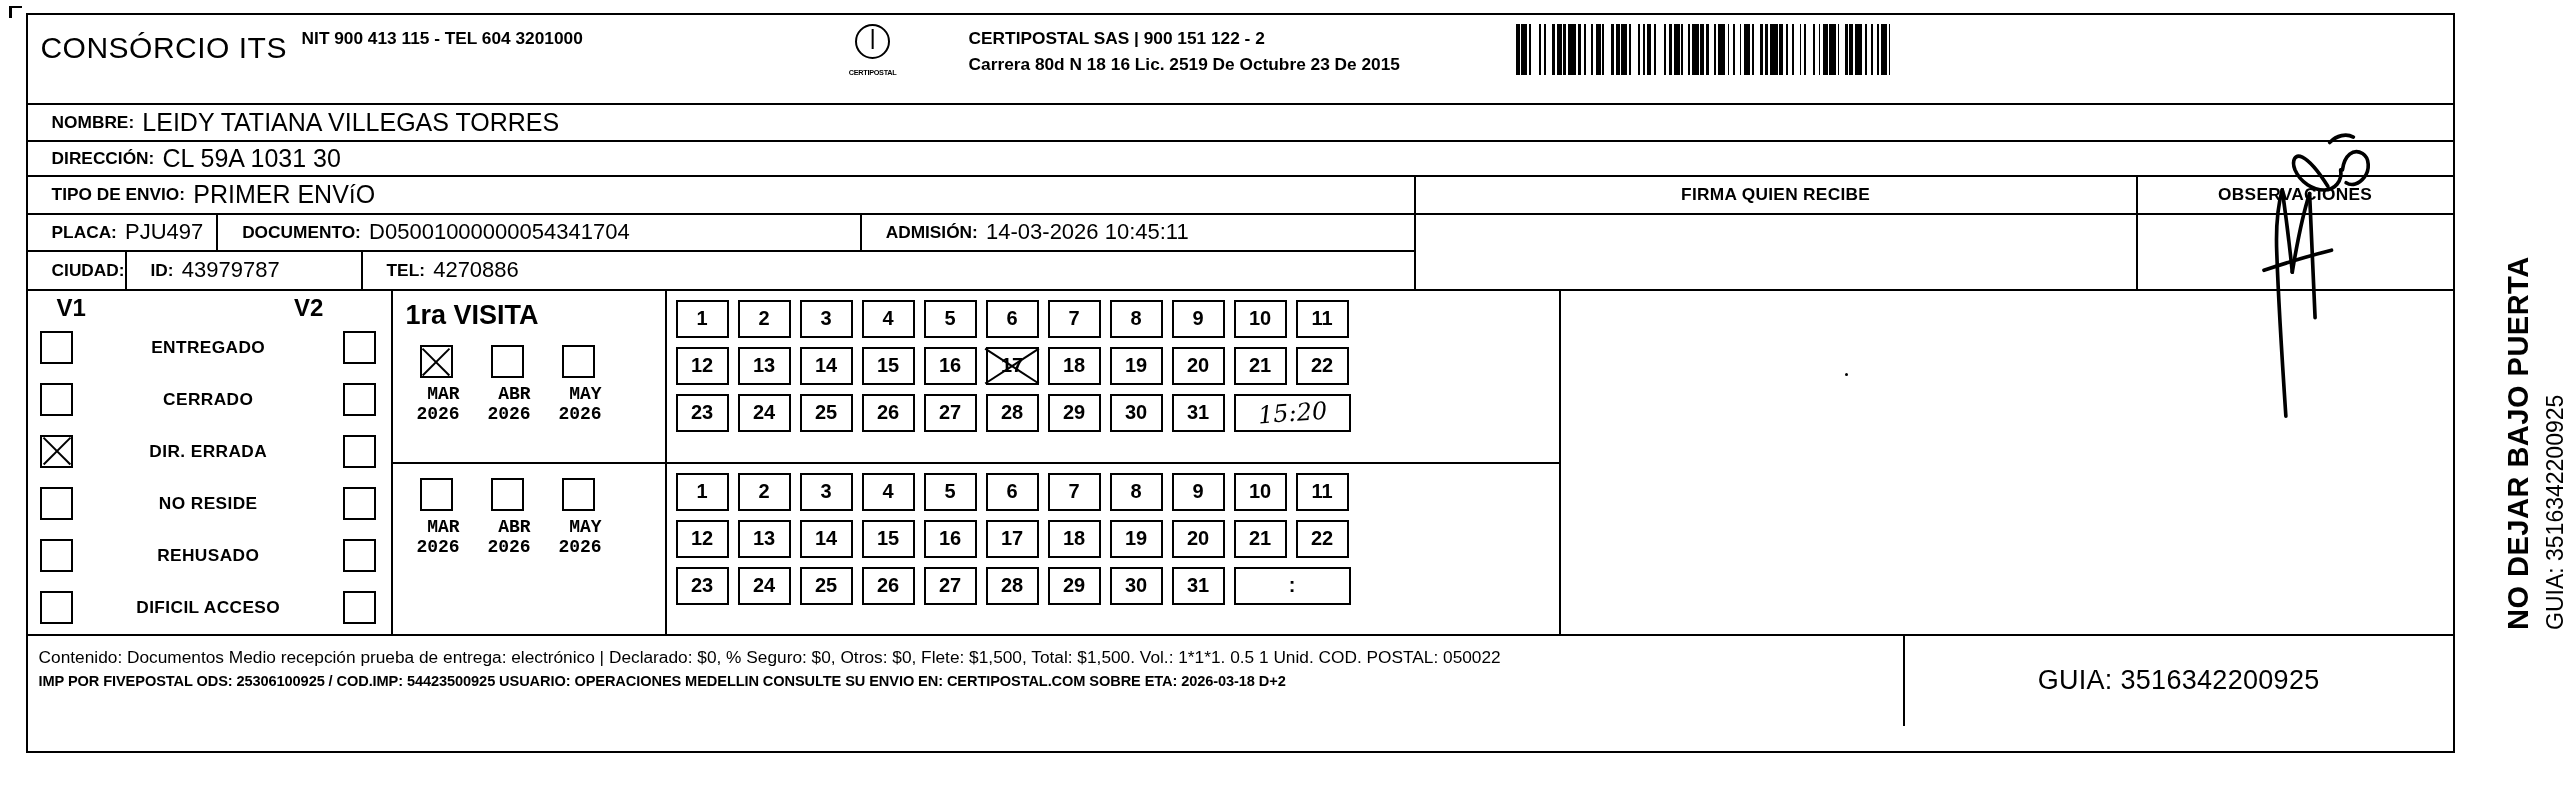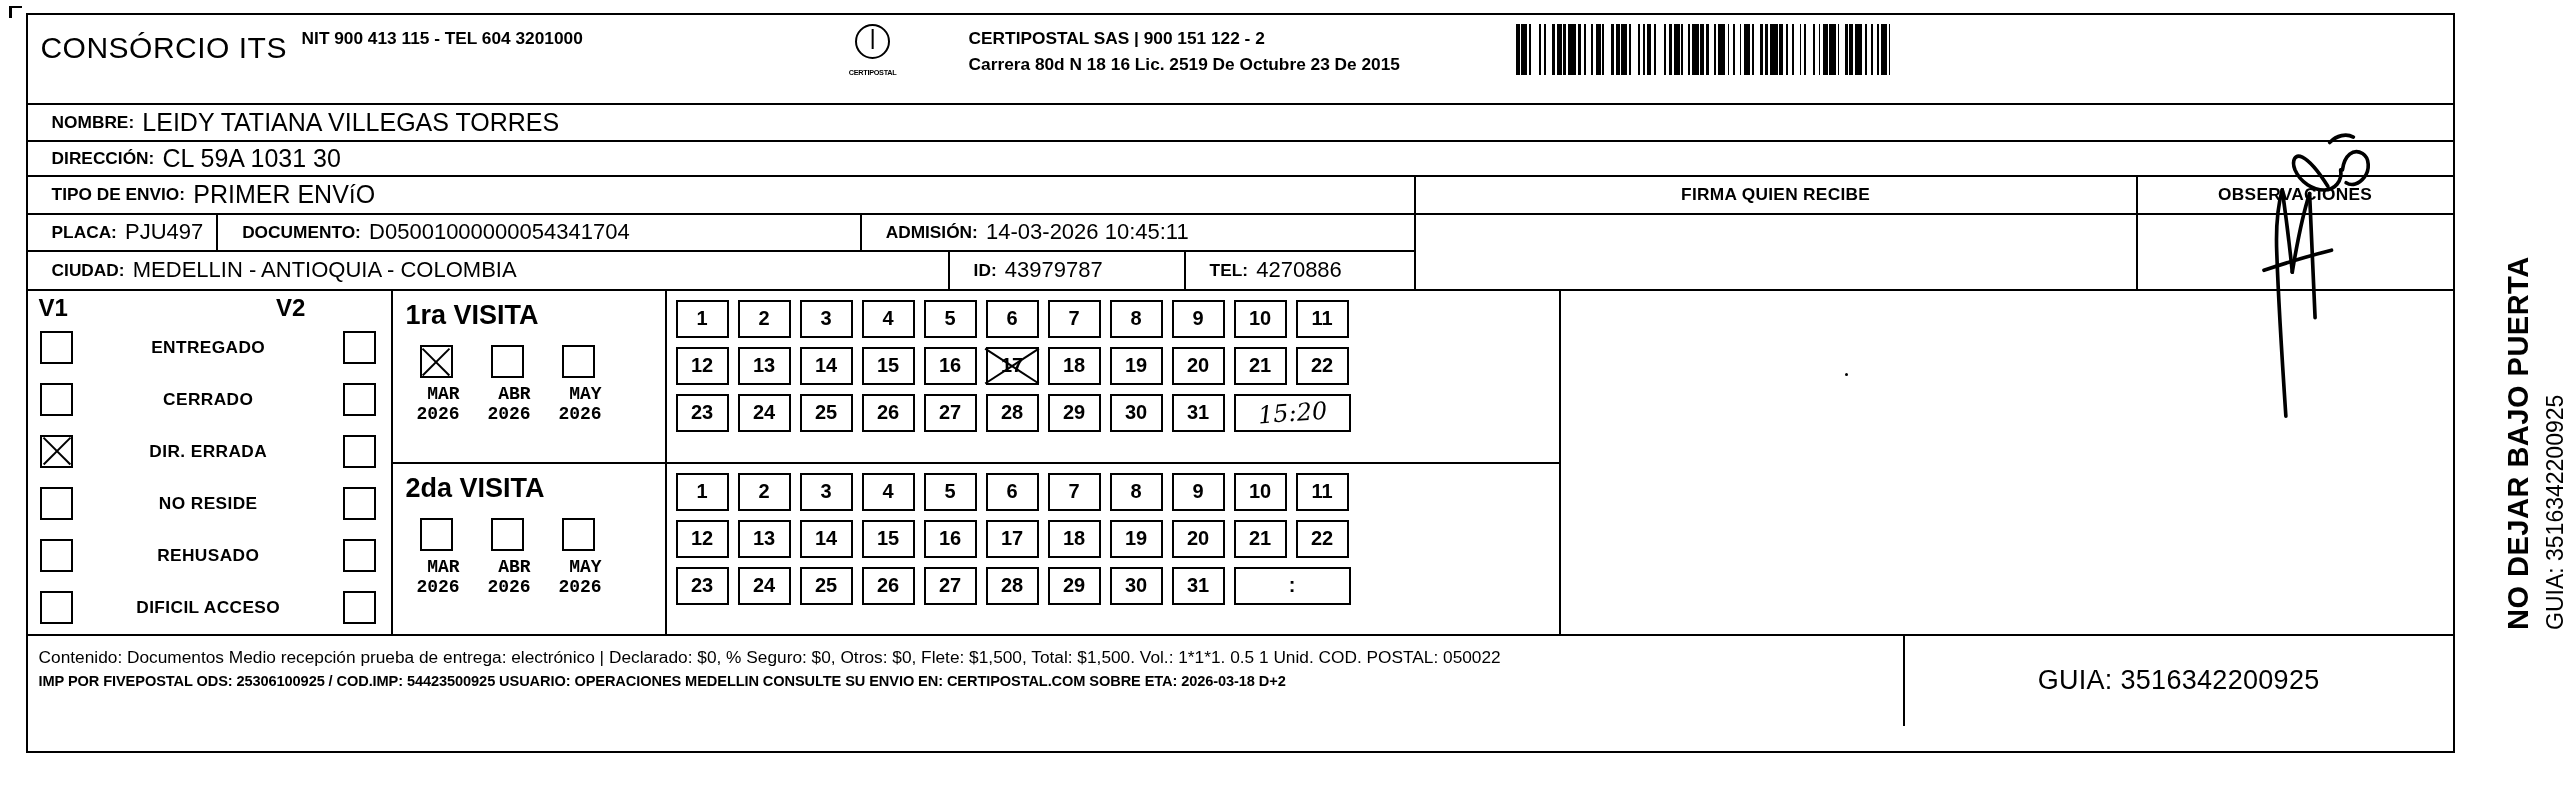--- a/index.html
+++ b/index.html
@@ -200,21 +200,21 @@
     box-sizing: border-box;
     border-right: 2.7px solid #000;
     padding: 3.7px 0 0 0;
   }
   .vhead {
     display: flex;
     align-items: center;
     font-size: 24px;
     font-weight: bold;
     height: 27px;
-    padding-left: 11px;
+    padding-left: 29px;
   }
   .vhead .v2 { margin-left: 208px; }
   .vrow {
     display: flex;
     align-items: center;
     height: 52px;
   }
   .box {
     width: 33px;
     height: 33px;
@@ -577,21 +577,20 @@
             <span class="val sm" style="padding-right:11px;">D05001000000054341704</span>
           </span>
           <span class="cellsep" style="margin-left:219px;">
             <span class="lbl">ADMISIÓN:</span>
             <span class="val sm">14-03-2026 10:45:11</span>
           </span>
         </div>
 
         <div class="row" id="row-ciudad">
           <span class="lbl">CIUDAD:</span>
-          <span class="val sm" style="flex:1;">MEDELLIN - ANTIOQUIA - COLOMBIA</span>
           <span class="cellsep" style="width:234px;">
             <span class="lbl">ID:</span>
             <span class="val sm">43979787</span>
           </span>
           <span class="cellsep" style="width:228px;">
             <span class="lbl">TEL:</span>
             <span class="val sm">4270886</span>
           </span>
         </div>
 
@@ -682,21 +681,20 @@
               <div class="myear">2026</div>
             </div>
             <div class="month">
               <div class="mbox"></div>
               <div class="mname">MAY</div>
               <div class="myear">2026</div>
             </div>
           </div>
         </div>
         <div class="visit-half">
-          <div class="visit-title">2da VISITA</div>
           <div class="months">
             <div class="month">
               <div class="mbox"></div>
               <div class="mname">MAR</div>
               <div class="myear">2026</div>
             </div>
             <div class="month">
               <div class="mbox"></div>
               <div class="mname">ABR</div>
               <div class="myear">2026</div>

